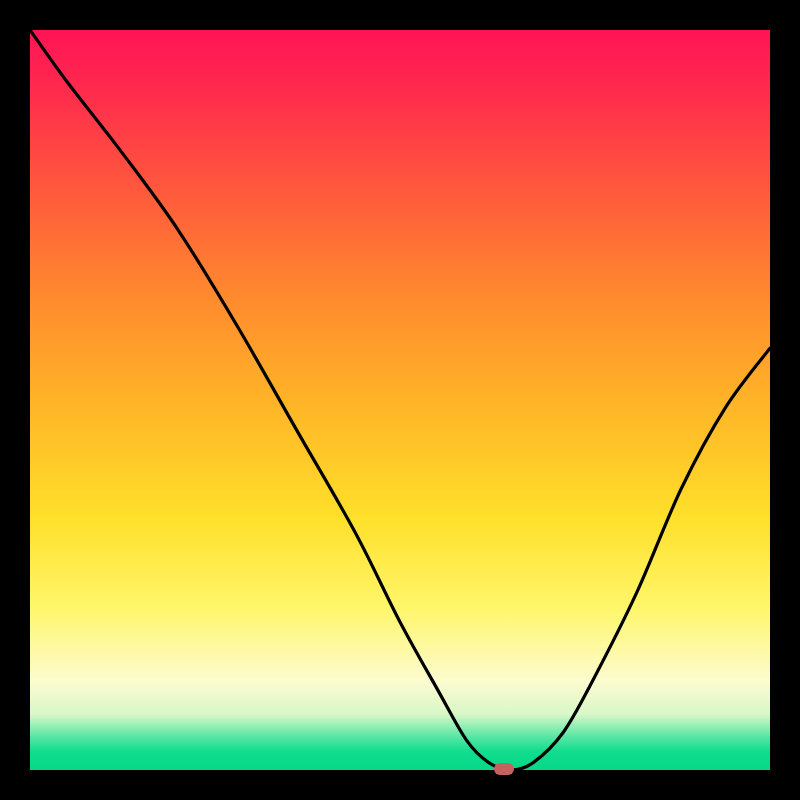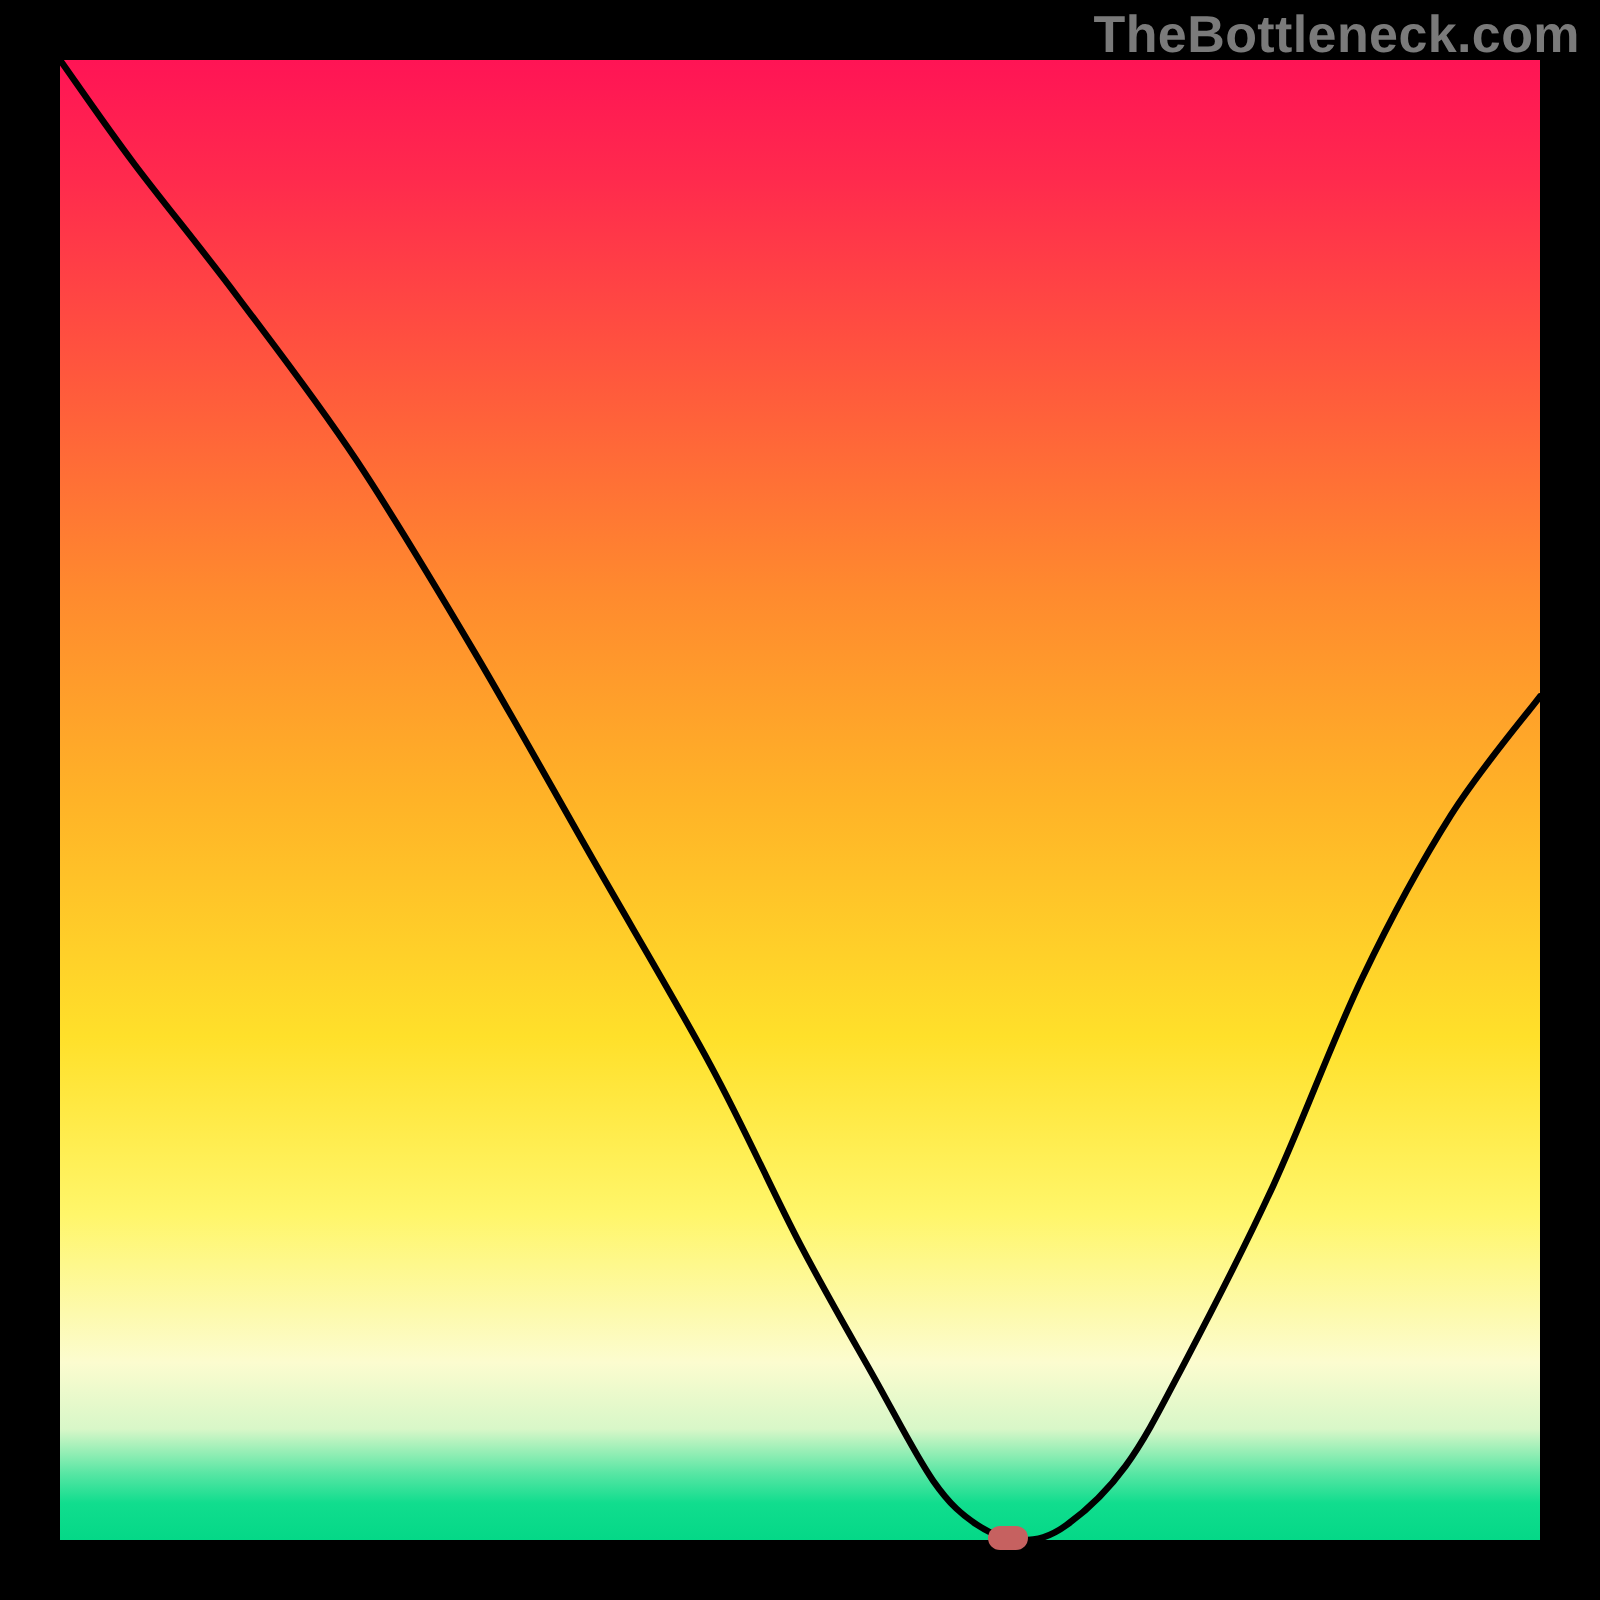--- a/index.html
+++ b/index.html
@@ -53,21 +53,20 @@
     width: 20px;
     height: 12px;
     border-radius: 6px;
     background: #c66160;
   }
 </style>
 </head>
 <body>
 
 <div class="stage">
-  <div class="watermark">TheBottleneck.com</div>
 
   <div class="plot">
     <div class="gradient-bg"></div>
 
     <svg class="curve" viewBox="0 0 740 740" preserveAspectRatio="none">
       <path fill="none" stroke="#000" stroke-width="3.2" stroke-linecap="round" d="M 0.0 0.0 C 6.2 8.6, 22.2 32.1, 37.0 51.8 C 51.8 71.5, 70.3 93.7, 88.8 118.4 C 107.3 143.1, 128.3 170.2, 148.0 199.8 C 167.7 229.4, 187.5 262.7, 207.2 296.0 C 226.9 329.3, 246.7 365.1, 266.4 399.6 C 286.1 434.1, 308.3 471.1, 325.6 503.2 C 342.9 535.3, 356.4 566.1, 370.0 592.0 C 383.6 617.9, 395.9 638.9, 407.0 658.6 C 418.1 678.3, 428.0 698.1, 436.6 710.4 C 445.2 722.7, 451.4 727.7, 458.8 732.6 C 466.2 737.5, 473.6 740.0, 481.0 740.0 C 488.4 740.0, 494.6 738.8, 503.2 732.6 C 511.8 726.4, 522.9 716.6, 532.8 703.0 C 542.7 689.4, 550.1 674.6, 562.4 651.2 C 574.7 627.8, 592.0 594.5, 606.8 562.4 C 621.6 530.3, 636.4 489.6, 651.2 458.8 C 666.0 428.0, 680.8 400.8, 695.6 377.4 C 710.4 354.0, 732.6 328.1, 740.0 318.2"></path>
     </svg>
 
     <div class="marker" style="left: 463.6px; top: 733px;"></div>
   </div>

